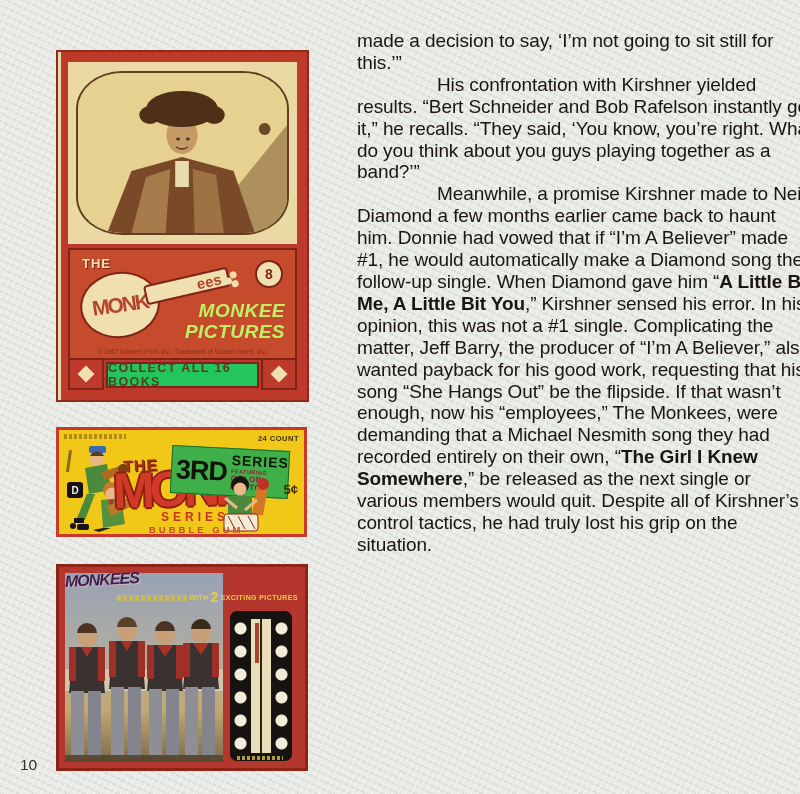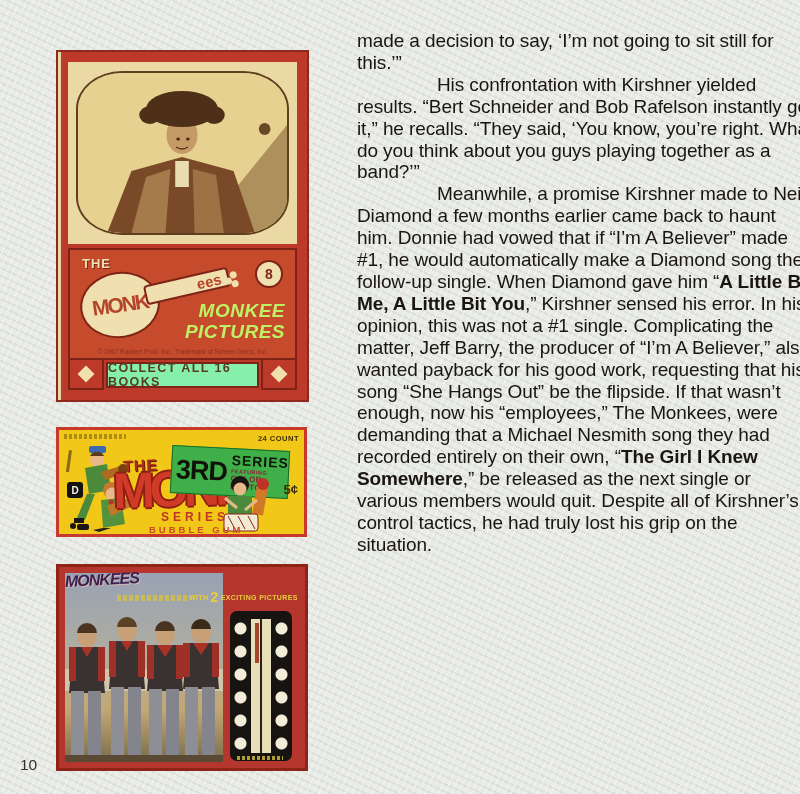--- a/index.html
+++ b/index.html
@@ -48,21 +48,21 @@
   .c1-title{position:absolute;right:10px;top:50px;text-align:right;
     font-style:italic;font-weight:900;font-size:19px;line-height:21px;color:#bef264;letter-spacing:0.5px;}
   .c1-copy{position:absolute;left:6px;right:6px;bottom:3px;text-align:center;
     font-size:6.4px;color:#86301e;white-space:nowrap;overflow:hidden;}
   .c1-leg{position:absolute;bottom:10px;width:36px;height:32px;background:#bd3929;
     border:2px solid #7e2417;box-sizing:border-box;}
   .c1-leg::before{content:"";position:absolute;left:10px;top:8px;width:12px;height:12px;
     background:#f0e0b0;transform:rotate(45deg);}
   .c1-leg-left{left:10px;} .c1-leg-right{right:10px;}
   .c1-banner{position:absolute;left:48px;right:48px;bottom:12px;height:26px;
-    background:#86efac;border:2px solid #7e2417;box-sizing:border-box;
+    background:#22c55e;border:2px solid #7e2417;box-sizing:border-box;
     display:flex;align-items:center;justify-content:center;
     font-size:12.5px;font-weight:bold;letter-spacing:1.4px;color:#55401e;}
 
   
   .card2{position:absolute;left:40px;top:411px;width:251px;height:110px;
     background:#f2c818;border:3px solid #c8392b;box-sizing:border-box;}
   .c2-smudge{position:absolute;left:5px;top:4px;width:62px;height:5px;opacity:.65;
     background:repeating-linear-gradient(90deg,#8a6a14 0 3px,transparent 3px 5px);}
   .c2-count{position:absolute;right:5px;top:4px;font-size:7.5px;font-weight:bold;color:#3c2d0a;letter-spacing:.5px;}
   .c2-cartoons{position:absolute;left:0;top:6px;width:96px;height:96px;}

